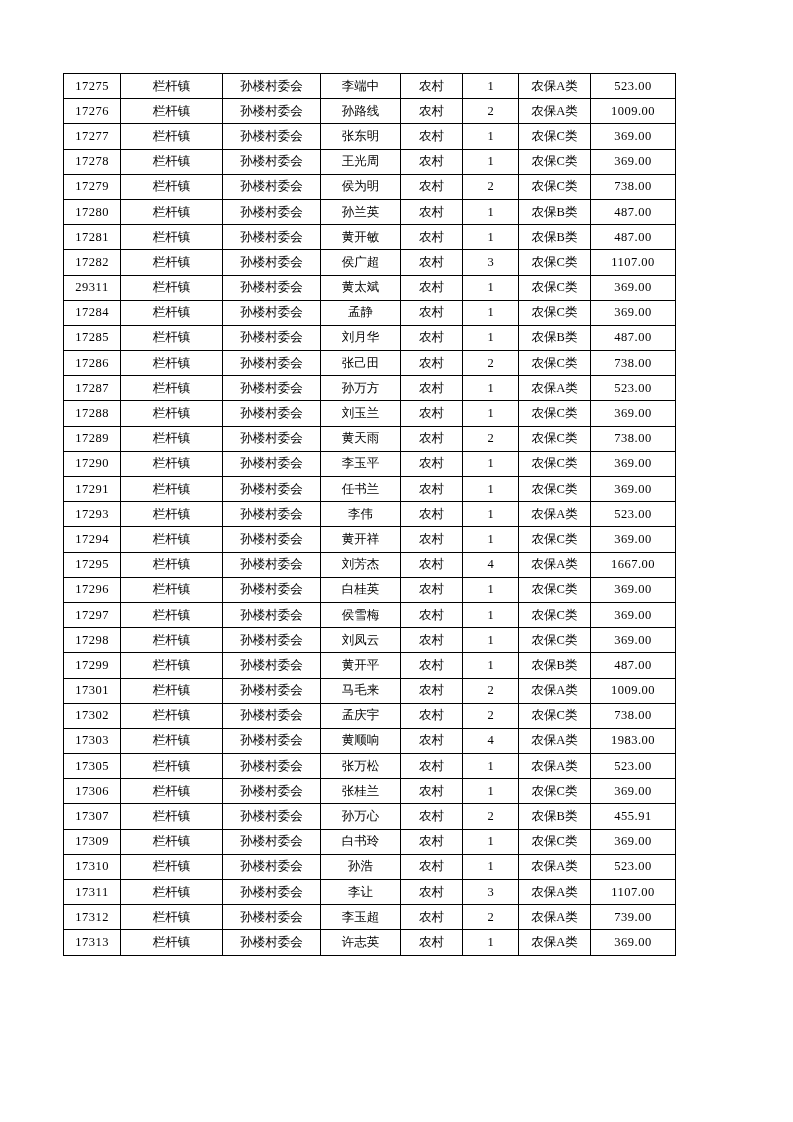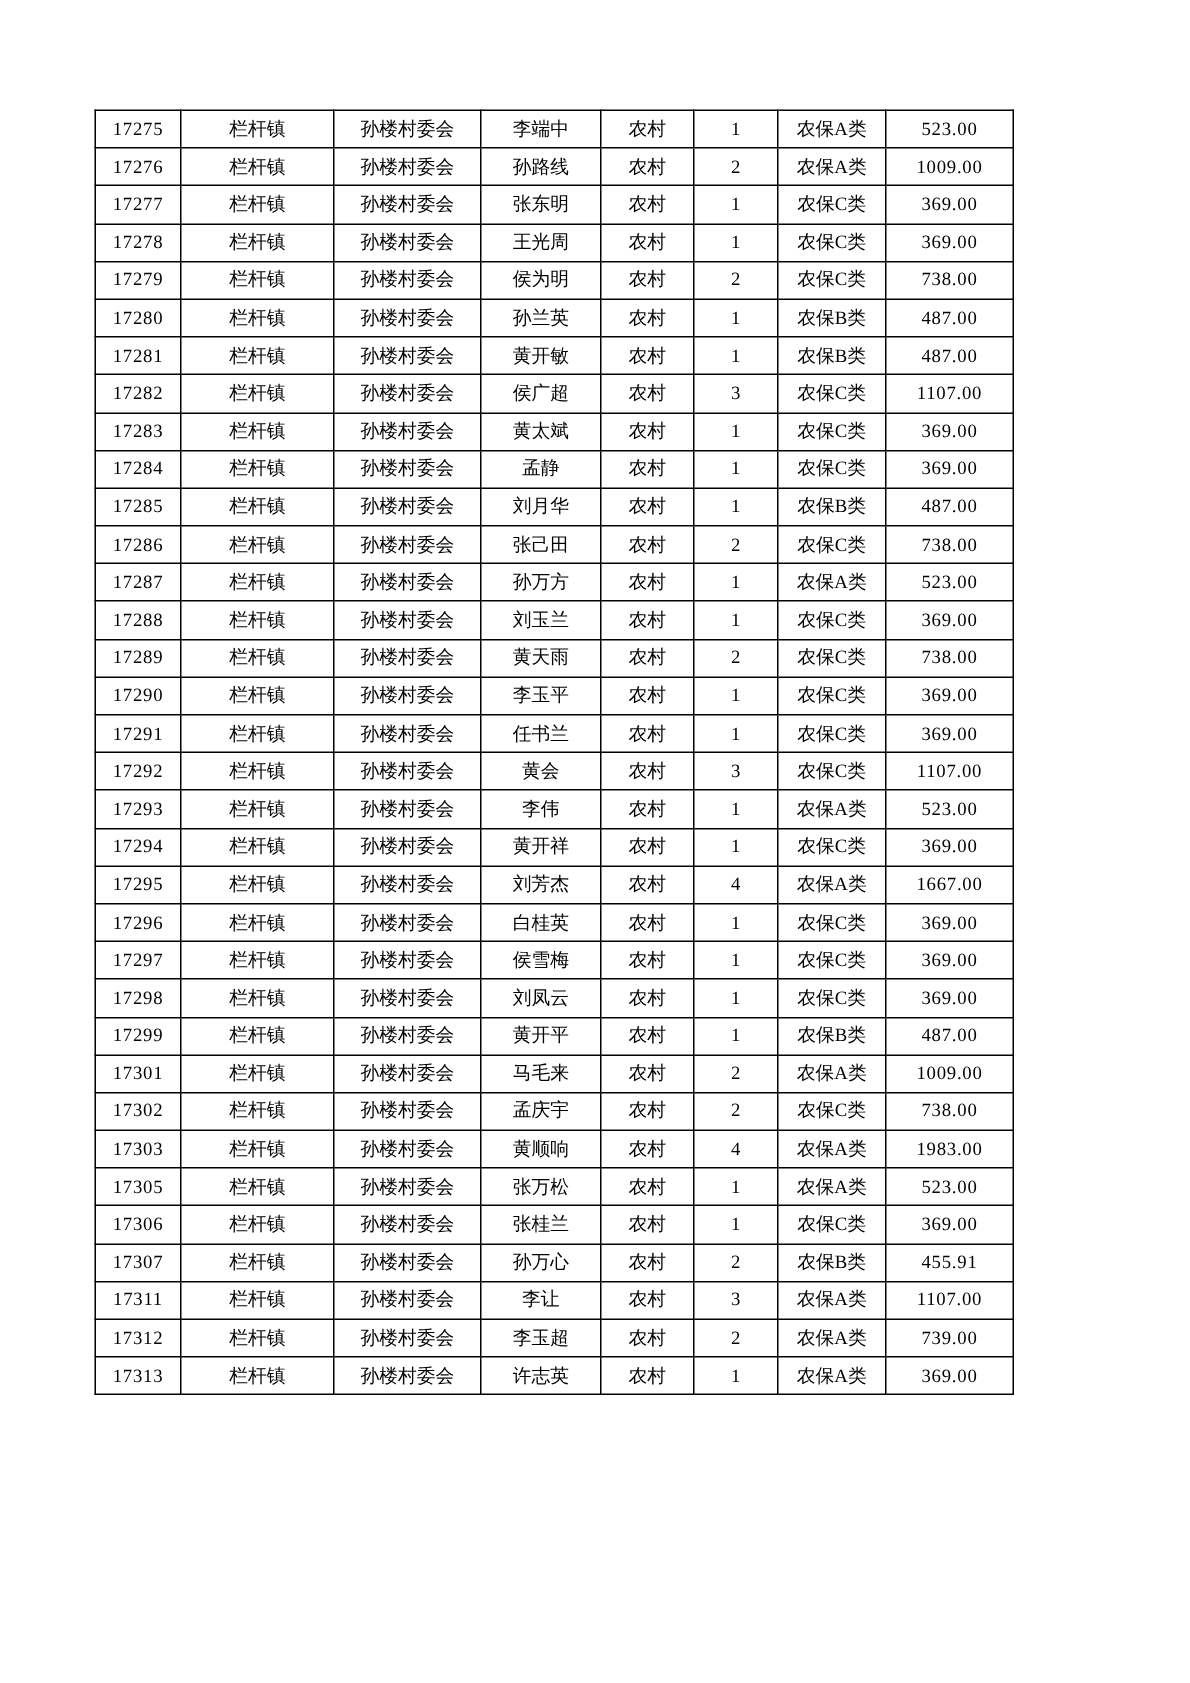--- a/index.html
+++ b/index.html
@@ -132,21 +132,21 @@
           <td>17282</td>
           <td>栏杆镇</td>
           <td>孙楼村委会</td>
           <td>侯广超</td>
           <td>农村</td>
           <td>3</td>
           <td>农保C类</td>
           <td>1107.00</td>
         </tr>
         <tr>
-          <td>17283</td>
+          <td>29311</td>
           <td>栏杆镇</td>
           <td>孙楼村委会</td>
           <td>黄太斌</td>
           <td>农村</td>
           <td>1</td>
           <td>农保C类</td>
           <td>369.00</td>
         </tr>
         <tr>
           <td>17284</td>
@@ -222,30 +222,20 @@
           <td>17291</td>
           <td>栏杆镇</td>
           <td>孙楼村委会</td>
           <td>任书兰</td>
           <td>农村</td>
           <td>1</td>
           <td>农保C类</td>
           <td>369.00</td>
         </tr>
         <tr>
-          <td>17292</td>
-          <td>栏杆镇</td>
-          <td>孙楼村委会</td>
-          <td>黄会</td>
-          <td>农村</td>
-          <td>3</td>
-          <td>农保C类</td>
-          <td>1107.00</td>
-        </tr>
-        <tr>
           <td>17293</td>
           <td>栏杆镇</td>
           <td>孙楼村委会</td>
           <td>李伟</td>
           <td>农村</td>
           <td>1</td>
           <td>农保A类</td>
           <td>523.00</td>
         </tr>
         <tr>
@@ -360,20 +350,40 @@
         </tr>
         <tr>
           <td>17307</td>
           <td>栏杆镇</td>
           <td>孙楼村委会</td>
           <td>孙万心</td>
           <td>农村</td>
           <td>2</td>
           <td>农保B类</td>
           <td>455.91</td>
+        </tr>
+        <tr>
+          <td>17309</td>
+          <td>栏杆镇</td>
+          <td>孙楼村委会</td>
+          <td>白书玲</td>
+          <td>农村</td>
+          <td>1</td>
+          <td>农保C类</td>
+          <td>369.00</td>
+        </tr>
+        <tr>
+          <td>17310</td>
+          <td>栏杆镇</td>
+          <td>孙楼村委会</td>
+          <td>孙浩</td>
+          <td>农村</td>
+          <td>1</td>
+          <td>农保A类</td>
+          <td>523.00</td>
         </tr>
         <tr>
           <td>17311</td>
           <td>栏杆镇</td>
           <td>孙楼村委会</td>
           <td>李让</td>
           <td>农村</td>
           <td>3</td>
           <td>农保A类</td>
           <td>1107.00</td>

